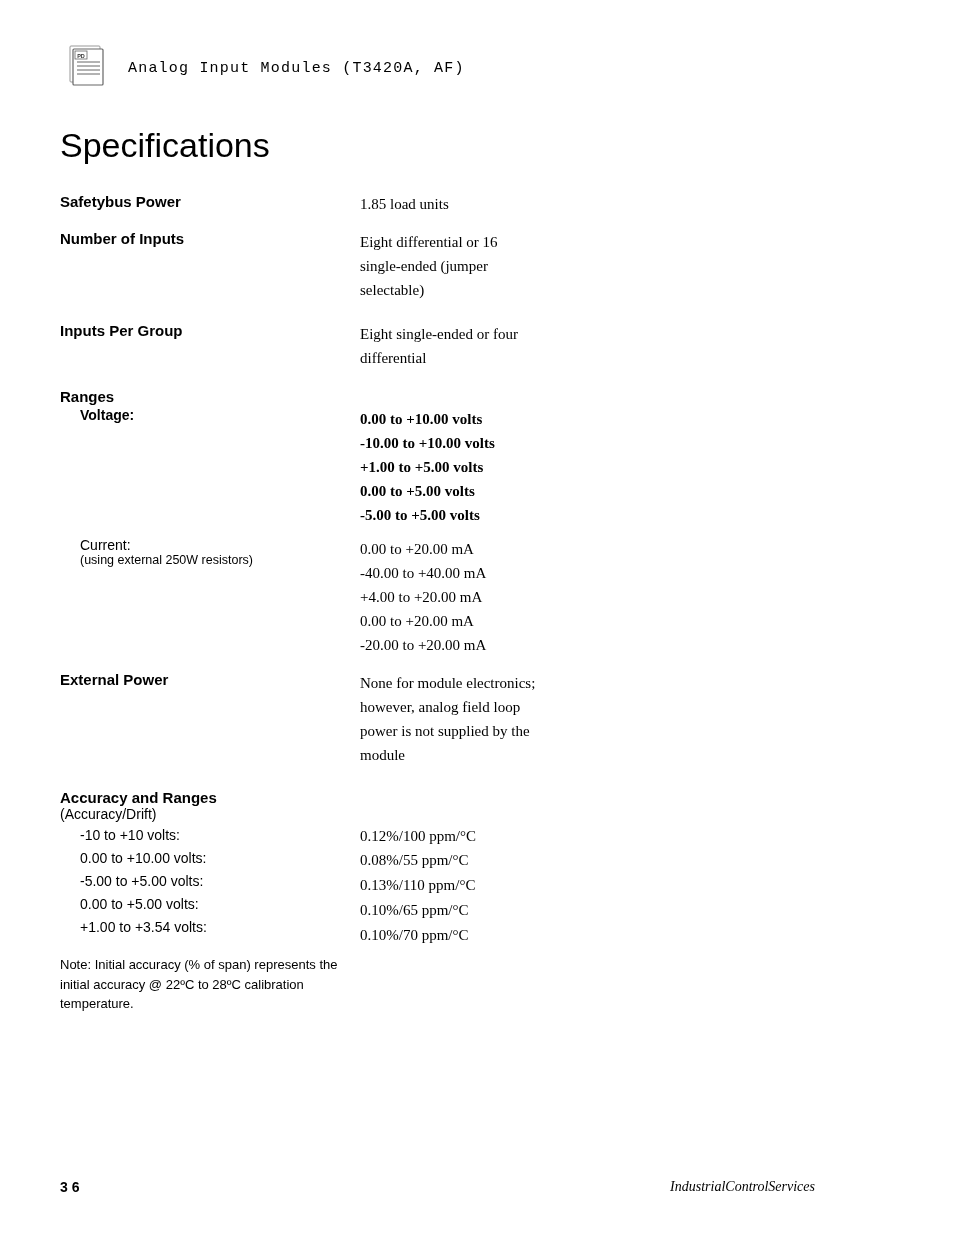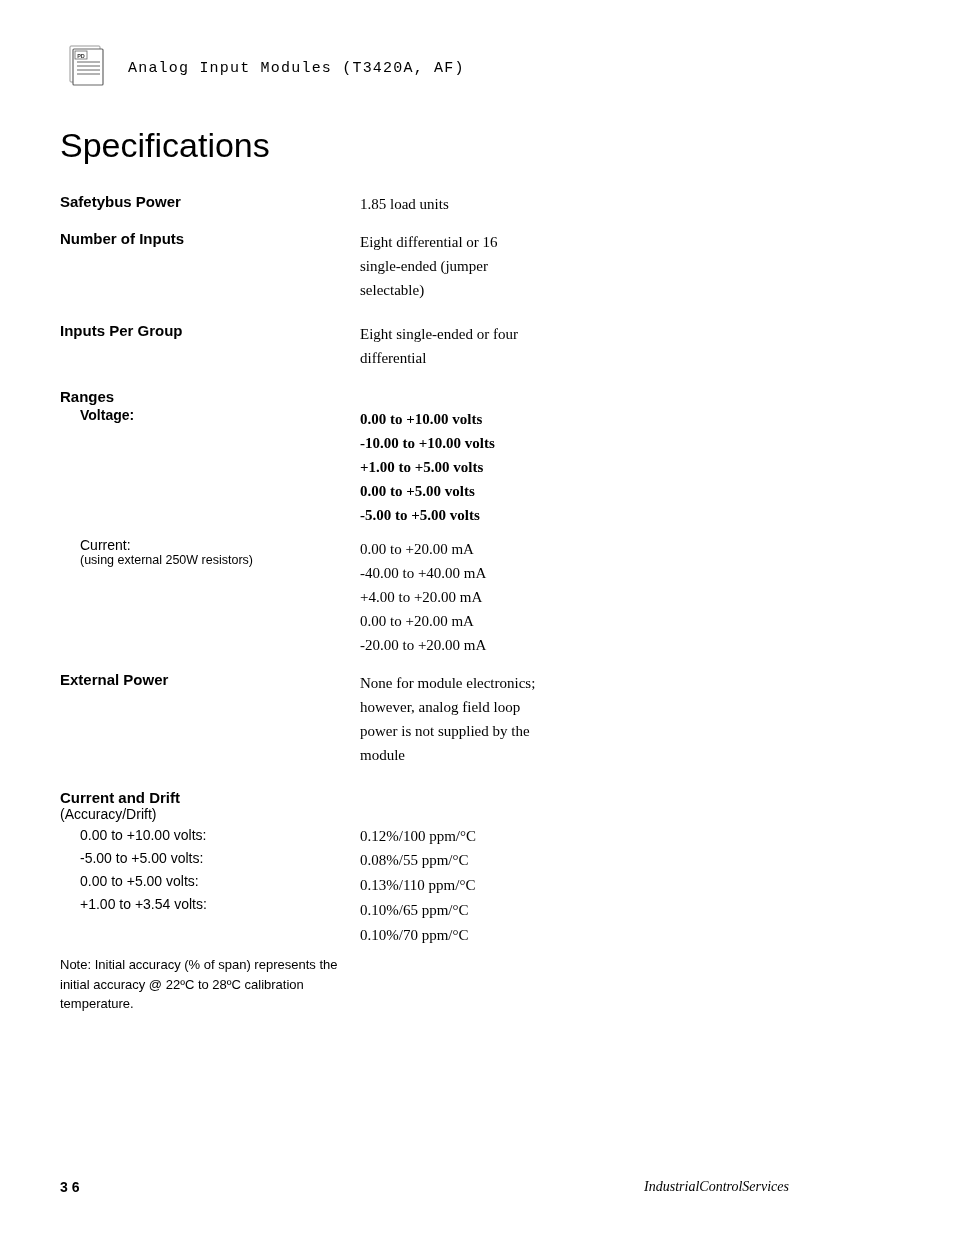--- a/index.html
+++ b/index.html
@@ -95,21 +95,21 @@
     }
 
     .value-col {
       flex: 1;
     }
 
     .footer {
       position: absolute;
       bottom: 40px;
       left: 60px;
-      right: 72px;
+      right: 46px;
       display: flex;
       justify-content: space-between;
       align-items: center;
     }
 
     .footer-page {
       font-family: Arial, Helvetica, sans-serif;
       font-size: 14px;
       font-weight: bold;
       color: #000;
@@ -239,29 +239,30 @@
           however, analog field loop<br>
           power is not supplied by the<br>
           module
         </div>
       </div>
     </div>
 
     <div>
       <div style="display:flex; align-items:flex-start;">
         <div class="label-col">
-          <div class="label-bold">Current and Drift</div>
+          <div class="label-bold">Accuracy and Ranges</div>
           <div class="label-normal">(Accuracy/Drift)</div>
         </div>
         <div class="value-col"></div>
       </div>
 
       <div style="display:flex; align-items:flex-start; margin-top:2px;">
         <div class="label-col" style="padding-left:20px;">
           <div style="font-family: Arial, Helvetica, sans-serif; font-size:14px; line-height:1.65;">
+            <div>‑10 to +10 volts:</div>
             <div>0.00 to +10.00 volts:</div>
             <div>‑5.00 to +5.00 volts:</div>
             <div>0.00 to +5.00 volts:</div>
             <div>+1.00 to +3.54 volts:</div>
           </div>
         </div>
         <div class="value-col">
           <div class="value-text" style="line-height:1.65;">
             0.12%/100 ppm/°C<br>
             0.08%/55 ppm/°C<br>

